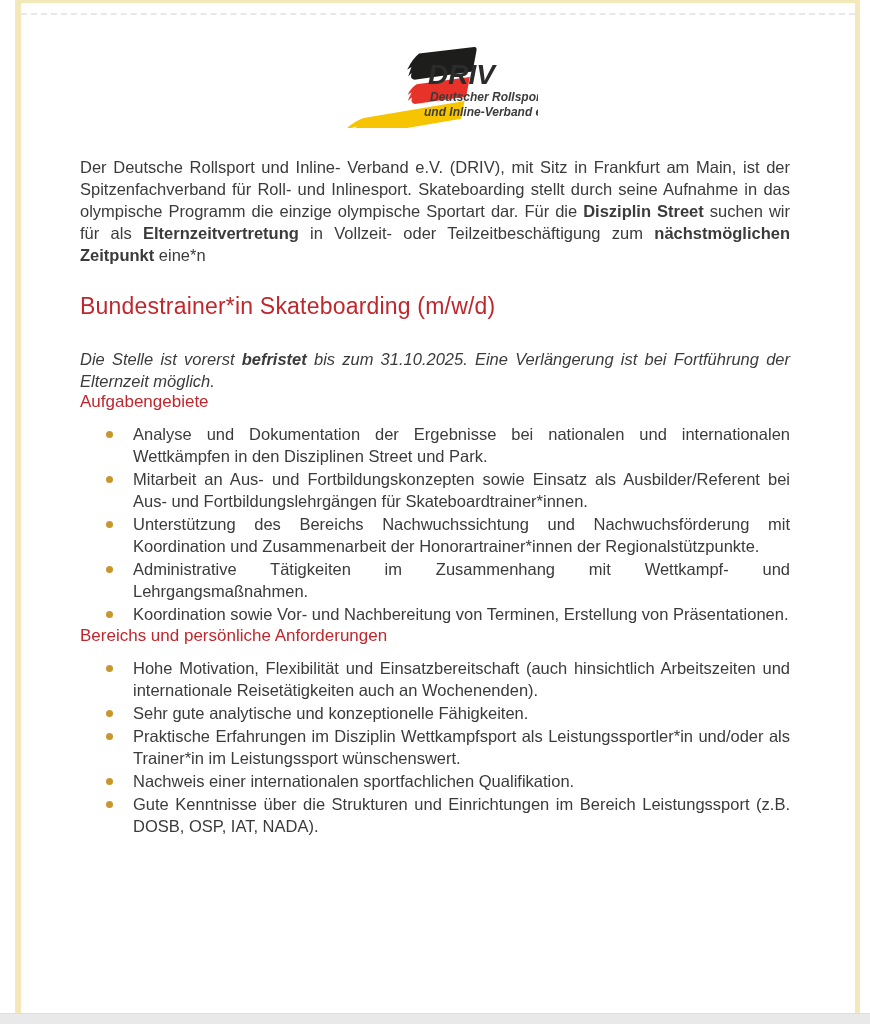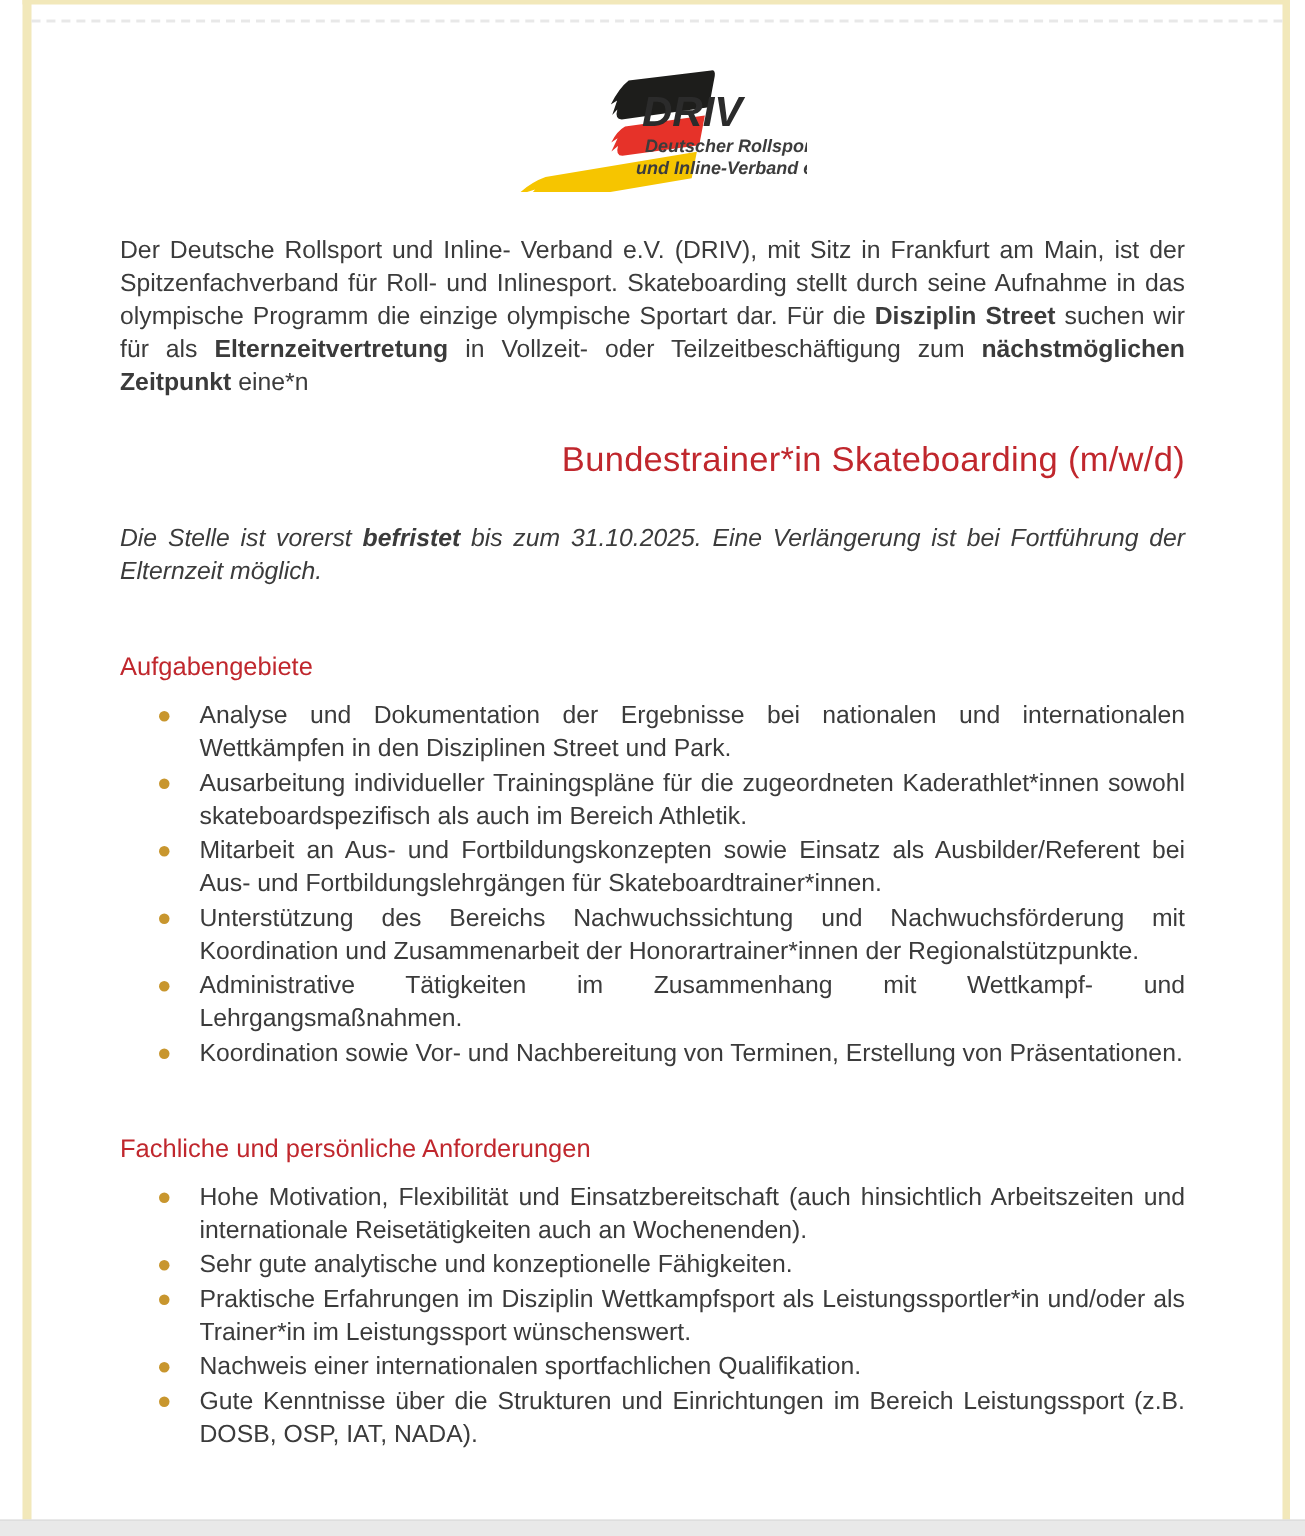--- a/index.html
+++ b/index.html
@@ -26,25 +26,25 @@
     position:absolute;left:80px;top:0;width:710px;
     color:#3b3b3b;font-size:16.5px;line-height:22px;
   }
   
   .logo{width:206px;height:88px;margin:40px auto 0 auto;position:relative;}
   .logo svg{display:block;width:206px;height:88px;}
   
   .intro{margin:28px 0 16px 0;text-align:justify;hyphens:auto;}
   .b{font-weight:bold;}
   .job-title{
-    margin:27px 0 16px 0;text-align:right;font-size:23px;line-height:26px;
+    margin:27px 0 16px 0;text-align:left;font-size:23px;line-height:26px;
     font-weight:normal;color:#c0272d;letter-spacing:.2px;
   }
   .term-note{margin:29px 0 0 0;text-align:justify;hyphens:auto;font-style:italic;}
-  .job-section{margin-top:43px;}
+  .job-section{}
   .section-heading{
     margin:0 0 11px 0;font-size:17px;line-height:20px;font-weight:normal;color:#c0272d;
   }
   ul.bullet-list{list-style:none;margin:0;padding:0;}
   li.bullet-item{
     position:relative;padding-left:53px;margin:0 0 1px 0;
     text-align:justify;hyphens:auto;
   }
   li.bullet-item::before{
     content:"";position:absolute;left:26px;top:8px;width:7px;height:7px;border-radius:50%;
@@ -81,29 +81,28 @@
 
   <h1 class="job-title">Bundestrainer*in Skateboarding (m/w/d)</h1>
 
   <p class="term-note"><span>Die Stelle ist vorerst </span><span class="b">befristet</span><span> bis zum 31.10.2025. Eine Verlängerung ist bei Fortführung der Elternzeit möglich.</span></p>
 
   <div id="sections">
       <section class="job-section">
         <h2 class="section-heading">Aufgabengebiete</h2>
         <ul class="bullet-list">
           <li class="bullet-item">Analyse und Dokumentation der Ergebnisse bei nationalen und internationalen Wettkämpfen in den Disziplinen Street und Park.</li>
-          <li class="bullet-item">Ausarbeitung individueller Trainingspläne für die zugeordneten Kaderathlet*innen sowohl skateboardspezifisch als auch im Bereich Athletik.</li>
           <li class="bullet-item">Mitarbeit an Aus- und Fortbildungskonzepten sowie Einsatz als Ausbilder/Referent bei Aus- und Fortbildungslehrgängen für Skateboardtrainer*innen.</li>
           <li class="bullet-item">Unterstützung des Bereichs Nachwuchssichtung und Nachwuchsförderung mit Koordination und Zusammenarbeit der Honorartrainer*innen der Regionalstützpunkte.</li>
           <li class="bullet-item">Administrative Tätigkeiten im Zusammenhang mit Wettkampf- und Lehrgangsmaßnahmen.</li>
           <li class="bullet-item">Koordination sowie Vor- und Nachbereitung von Terminen, Erstellung von Präsentationen.</li>
         </ul>
       </section>
       <section class="job-section">
-        <h2 class="section-heading">Fachliche und persönliche Anforderungen</h2>
+        <h2 class="section-heading">Bereichs und persönliche Anforderungen</h2>
         <ul class="bullet-list">
           <li class="bullet-item">Hohe Motivation, Flexibilität und Einsatzbereitschaft (auch hinsichtlich Arbeitszeiten und internationale Reisetätigkeiten auch an Wochenenden).</li>
           <li class="bullet-item">Sehr gute analytische und konzeptionelle Fähigkeiten.</li>
           <li class="bullet-item">Praktische Erfahrungen im Disziplin Wettkampfsport als Leistungssportler*in und/oder als Trainer*in im Leistungssport wünschenswert.</li>
           <li class="bullet-item">Nachweis einer internationalen sportfachlichen Qualifikation.</li>
           <li class="bullet-item">Gute Kenntnisse über die Strukturen und Einrichtungen im Bereich Leistungssport (z.B. DOSB, OSP, IAT, NADA).</li>
         </ul>
       </section>
     </div>
 

